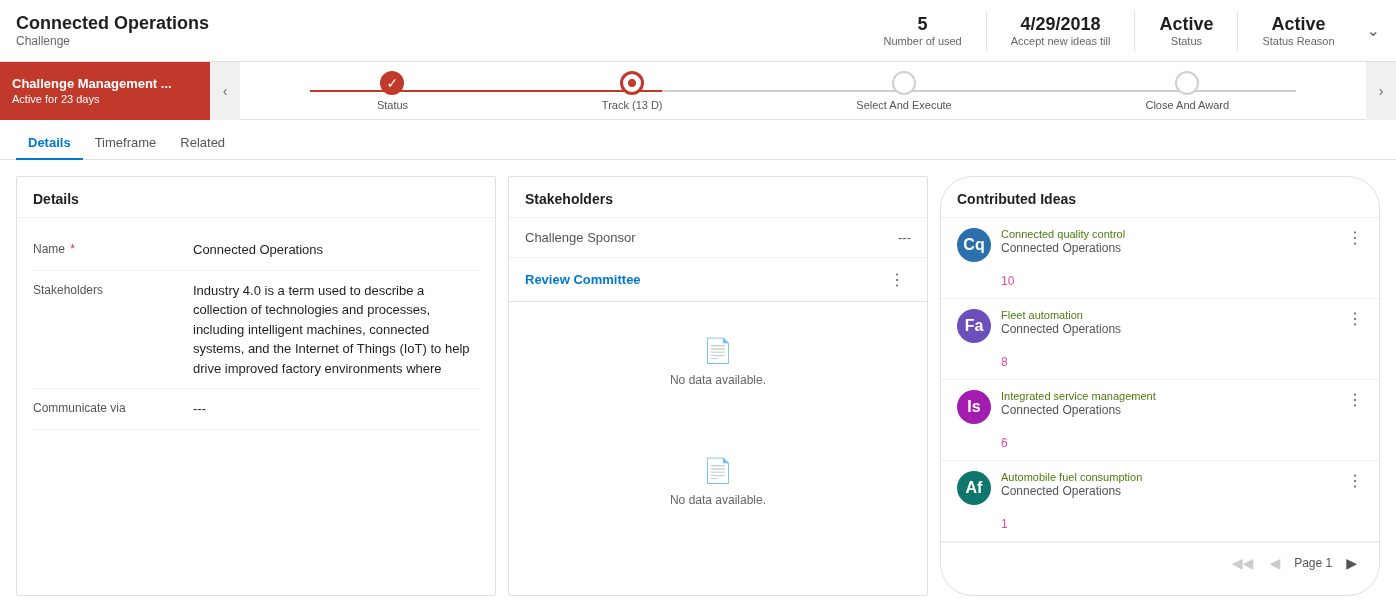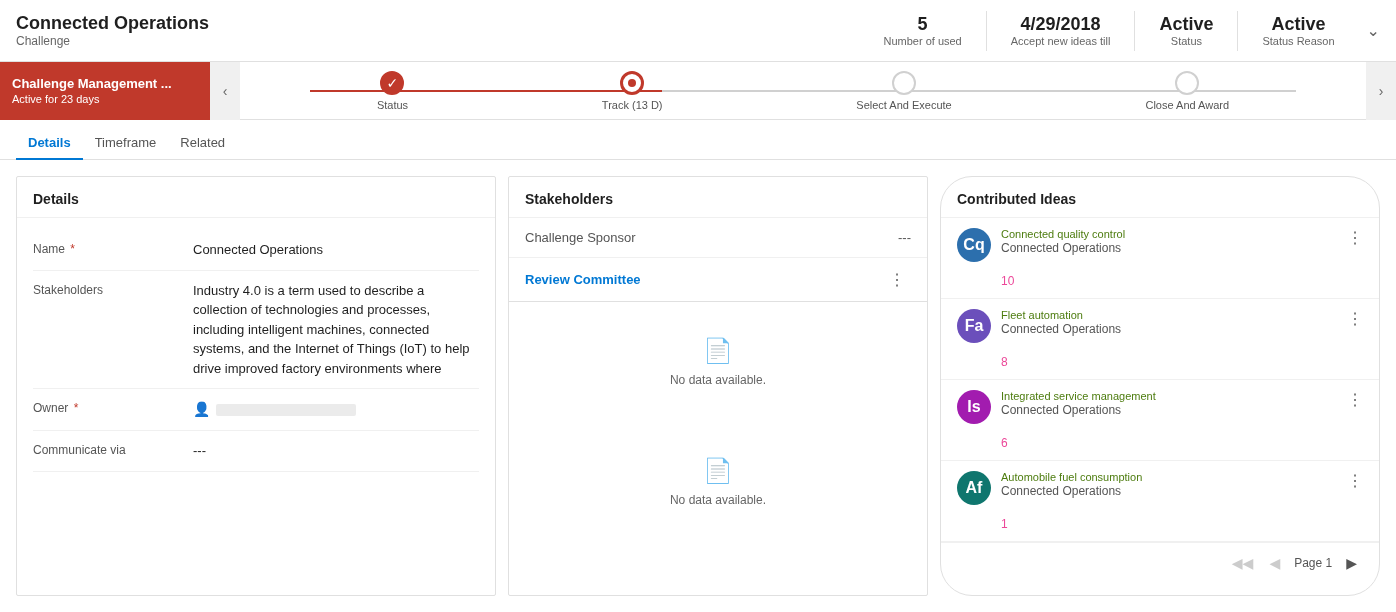--- a/index.html
+++ b/index.html
@@ -375,32 +375,20 @@
           <span class="field-required">*</span>
         </div>
         <div class="field-value name-val">Connected Operations</div>
       </div>
 
       <div class="field-row">
         <div class="field-label">Stakeholders</div>
         <div class="field-value">Industry 4.0 is a term used to describe a collection of technologies and processes, including intelligent machines, connected systems, and the Internet of Things (IoT) to help drive improved factory environments where</div>
       </div>
 
-      <div class="field-row">
-        <div class="field-label">
-          <span>Owner</span>
-          <span class="field-required">*</span>
-        </div>
-        <div class="field-value">
-          <div class="owner-row">
-            <span class="owner-icon">👤</span>
-            <span class="owner-blur"></span>
-          </div>
-        </div>
-      </div>
 
       <div class="field-row">
         <div class="field-label">Communicate via</div>
         <div class="field-value">---</div>
       </div>
     </div>
   </div>
 
   <div class="panel stakeholders-panel">
     <div class="panel-title">Stakeholders</div>

